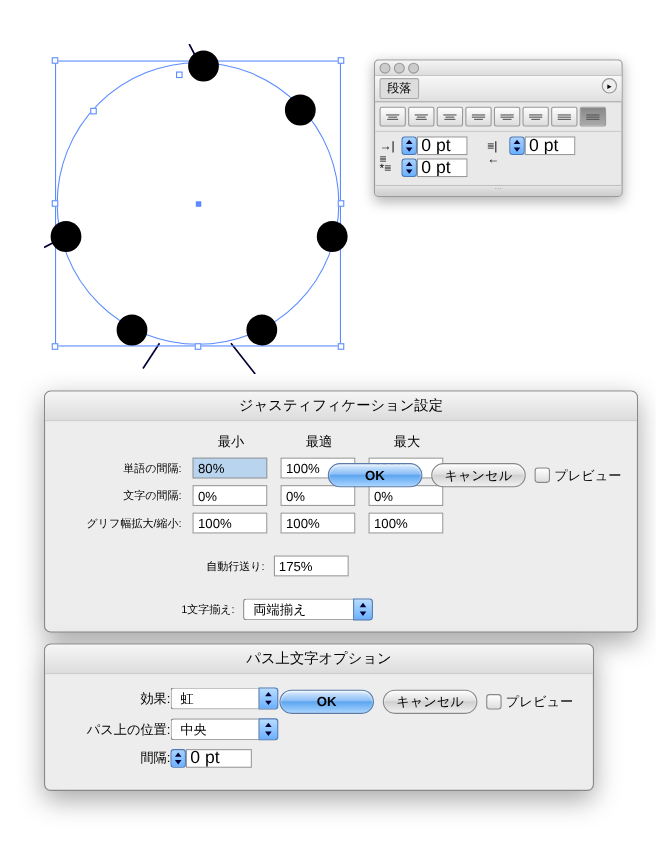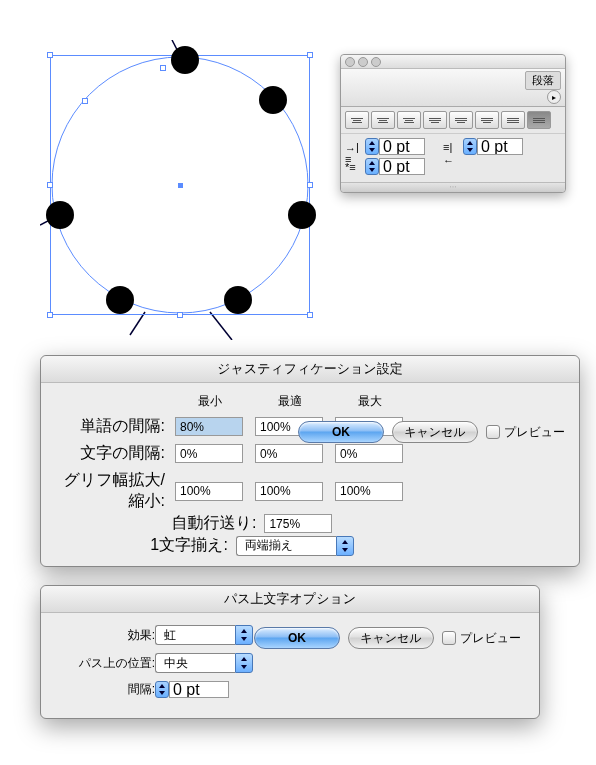--- a/index.html
+++ b/index.html
@@ -12,21 +12,21 @@
 .h-tl{left:-4px;top:-4px}.h-tm{left:50%;top:-4px;margin-left:-3px}.h-tr{right:-4px;top:-4px}
 .h-ml{left:-4px;top:50%;margin-top:-3px}.h-mr{right:-4px;top:50%;margin-top:-3px}
 .h-bl{left:-4px;bottom:-4px}.h-bm{left:50%;bottom:-4px;margin-left:-3px}.h-br{right:-4px;bottom:-4px}
 .center-pt{position:absolute;left:50%;top:50%;width:5px;height:5px;margin:-2px 0 0 -2px;background:#5b8cff}
 .dot{position:absolute;width:28px;height:28px;background:#000;border-radius:50%;margin:-14px 0 0 -14px}
 
 
 .panel { position: absolute; left: 340px; top: 54px; width: 226px; background: #e9e9e9; border: 1px solid #999; border-radius: 4px; box-shadow: 0 4px 12px rgba(0,0,0,0.3); font-size: 11px; }
 .panel-titlebar { height: 14px; background: linear-gradient(#f5f5f5,#ddd); border-bottom:1px solid #bbb; display:flex; align-items:center; padding:0 4px; border-radius:4px 4px 0 0;}
 .traffic { width:10px;height:10px;border-radius:50%;background:#ccc;border:1px solid #999;margin-right:3px;}
-.panel-tabs { display:flex; align-items:flex-end; background:linear-gradient(#f8f8f8,#e0e0e0); border-bottom:1px solid #aaa; padding:2px 4px;flex-direction:column; }
+.panel-tabs { display:flex; align-items:flex-start; background:linear-gradient(#f8f8f8,#e0e0e0); border-bottom:1px solid #aaa; padding:2px 4px; }
 .panel-tab { background:#ddd; border:1px solid #aaa; padding:1px 6px; border-radius:2px; }
 .arrow-btn{margin-left:auto;width:14px;height:14px;border:1px solid #999;border-radius:50%;background:#eee;display:flex;align-items:center;justify-content:center;font-size:8px}
 .align-btns{display:flex;padding:4px;gap:2px;border-bottom:1px solid #ccc}
 .align-btn{width:24px;height:18px;background:linear-gradient(#fdfdfd,#ddd);border:1px solid #999;border-radius:2px;display:flex;flex-direction:column;justify-content:center;align-items:center;gap:1px}
 .align-btn.active{background:linear-gradient(#888,#aaa)}
 .line{height:1px;background:#555}
 .ind-rows{padding:4px}
 .ind-row{display:flex;align-items:center;gap:4px;margin-bottom:3px}
 .ind-icon{width:16px;height:12px;display:inline-block}
 .stepper{display:inline-flex;align-items:stretch}
@@ -36,24 +36,24 @@
 .step-arrows:after{bottom:2px;border-top:4px solid #003}
 .step-input{width:46px;height:17px;border:1px solid #999;background:#fff;padding:0 3px;font-size:16px}
 .panel-footer{height:10px;background:linear-gradient(#e5e5e5,#ccc);border-top:1px solid #bbb;border-radius:0 0 4px 4px;text-align:center;font-size:7px;color:#888;line-height:8px}
 
 
 .dialog { position:absolute; background:#ededed; border:1px solid #888; border-radius:6px; box-shadow:0 8px 24px rgba(0,0,0,0.35); }
 .dlg-title{text-align:center;font-size:13px;padding:4px;background:linear-gradient(#f6f6f6,#dcdcdc);border-bottom:1px solid #bbb;border-radius:6px 6px 0 0}
 .dlg-body{padding:10px 14px}
 .grid{display:grid;grid-template-columns:110px 70px 70px 70px;gap:6px 10px;align-items:center}
 .hdr{text-align:center;font-size:12px}
-.rlabel{text-align:right;font-size:16px}
+.rlabel{text-align:right;font-size:10px}
 .txt-in{width:68px;height:19px;border:1px solid #999;background:#fff;padding:0 4px;font-size:12px}
 .txt-in.sel{background:#b8d4ee}
-.row2{display:flex;align-items:center;justify-content:center;gap:8px;margin-top:1px}
+.row2{display:flex;align-items:center;justify-content:center;gap:8px;margin-top:20px}
 .select{display:inline-flex;align-items:stretch;height:20px}
 .select-box{background:#fff;border:1px solid #888;border-right:none;padding:0 8px;display:flex;align-items:center;min-width:100px;border-radius:3px 0 0 3px}
 .select-btn{width:18px;background:linear-gradient(#b8dcff,#6cb0ff);border:1px solid #4878b8;border-radius:0 3px 3px 0;position:relative}
 .select-btn:before,.select-btn:after{content:'';position:absolute;left:5px;width:0;height:0;border-left:3px solid transparent;border-right:3px solid transparent}
 .select-btn:before{top:3px;border-bottom:4px solid #003}
 .select-btn:after{bottom:3px;border-top:4px solid #003}
 .btn-col{position:absolute;right:14px;top:38px;display:flex;gap:8px;align-items:center}
 .aqua-btn{width:86px;height:22px;border:1px solid #5a7aa8;border-radius:11px;background:linear-gradient(#dcedff 0%,#8cbef5 45%,#5ca5f0 50%,#a8d4ff 100%);font-size:12px;font-weight:bold;box-shadow:inset 0 1px 2px rgba(255,255,255,0.8)}
 .aqua-btn.gray{background:linear-gradient(#fdfdfd,#e0e0e0 45%,#d0d0d0 50%,#f0f0f0);border-color:#888;font-weight:normal}
 .chk{display:flex;align-items:center;gap:4px;font-size:12px}

